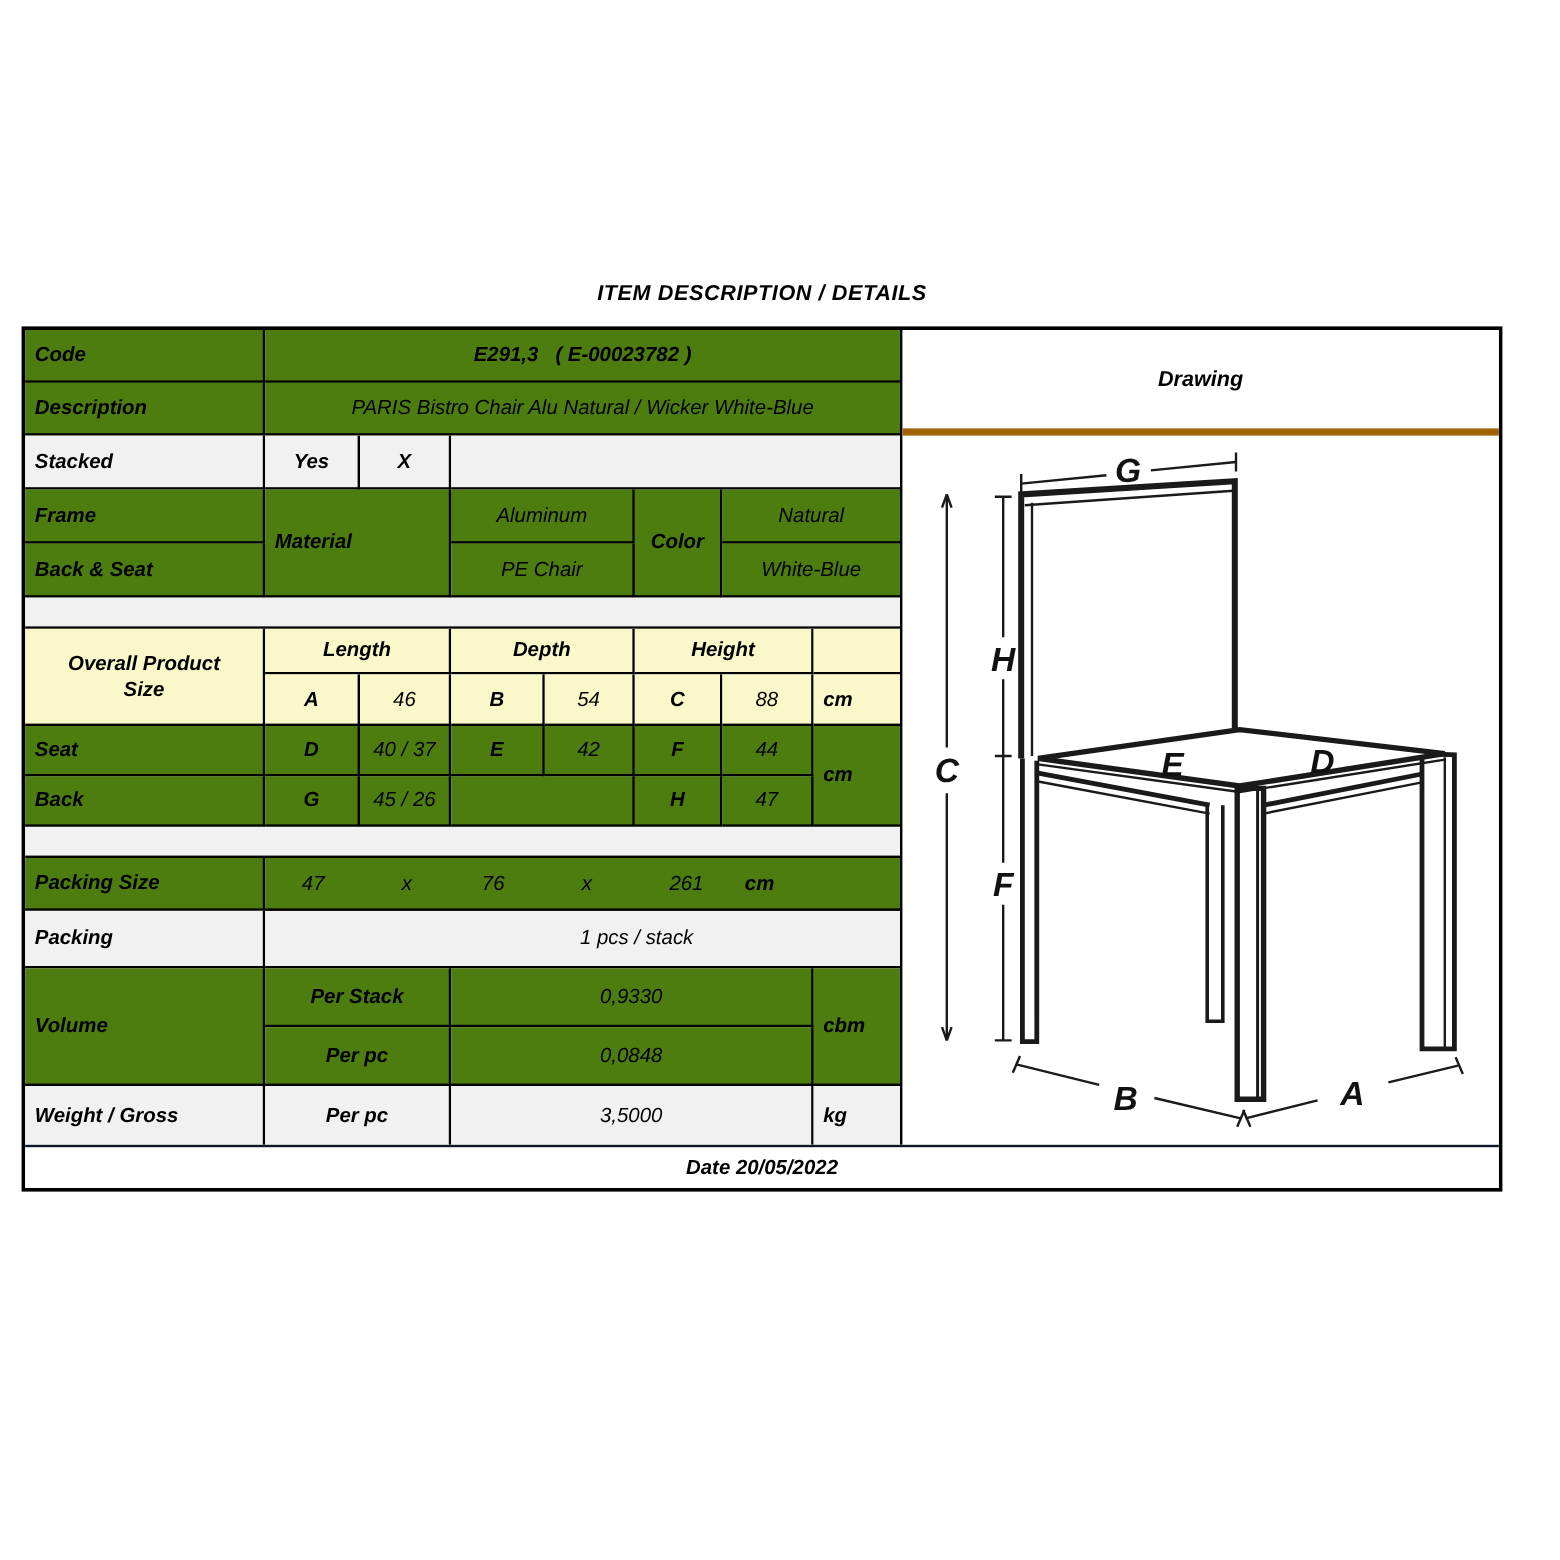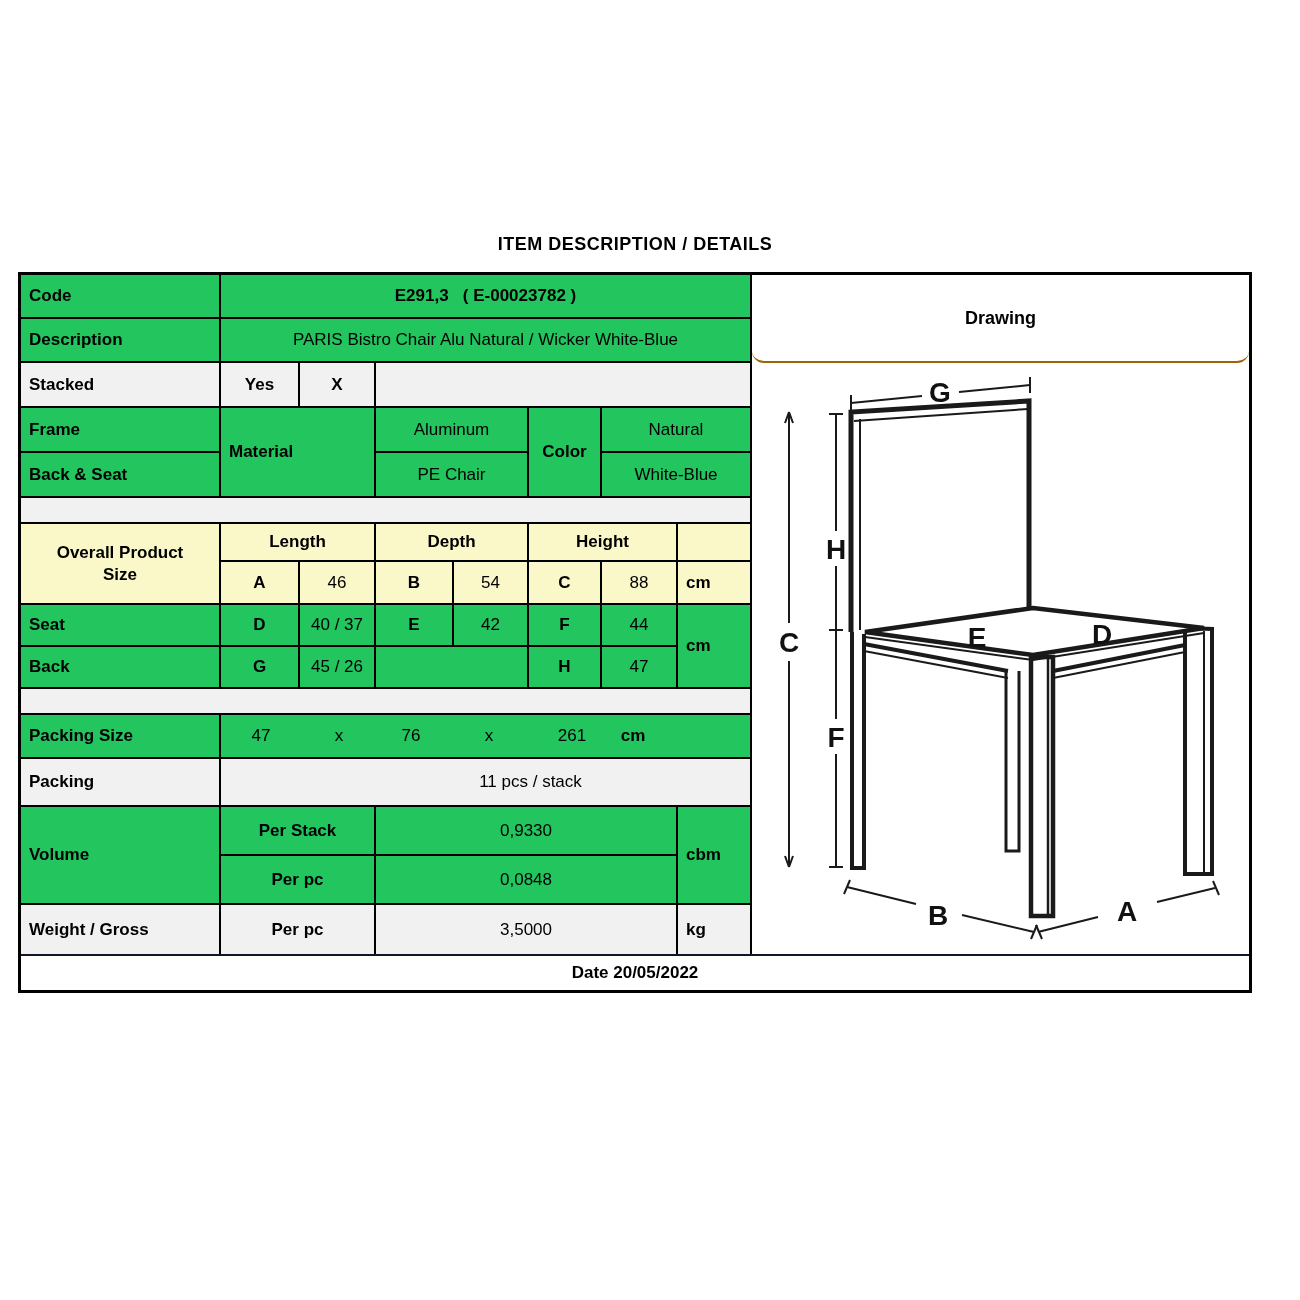--- a/index.html
+++ b/index.html
@@ -2,58 +2,59 @@
 <html><head>
 <meta charset="utf-8">
 <style>
   html,body{margin:0;padding:0;background:#ffffff;}
   .page{
     position:relative;
     width:1300px;height:1300px;
     background:#ffffff;
     font-family:"Liberation Sans", sans-serif;
     color:#000;
+    font-style:italic;
   }
   .title{
     position:absolute;left:18px;top:234px;width:1234px;
     text-align:center;font-size:18px;font-weight:bold;letter-spacing:.5px;
   }
   .sheet{
     position:absolute;left:18px;top:272px;width:1234px;height:721px;
     border:3px solid #000;box-sizing:border-box;
   }
   .left-grid{
     position:absolute;left:0;top:0;
     display:grid;
     grid-template-columns:200px 79px 76px 78px 75px 73px 76px 72px;
     grid-template-rows:44px 44px 45px 45px 45px 26px 38px 43px 42px 42px 26px 44px 48px 49px 49px 49px;
   }
   .cell{
     display:flex;align-items:center;justify-content:center;
     font-size:17px;box-sizing:border-box;overflow:hidden;
-    background:#22c55e;line-height:1.25;
+    background:#4d7c0f;line-height:1.25;
   }
   .br{border-right:2px solid #000;}
   .bb{border-bottom:2px solid #000;}
   .bold{font-weight:bold;}
   .left{justify-content:flex-start;padding-left:8px;}
   .gray{background:#F1F1F1;}
   .yellow{background:#FAF8C8;}
   .pre{white-space:pre;}
   .wrapnarrow{max-width:150px;text-align:center;}
   .ps-val{position:relative;}
   .ps-val span{position:absolute;top:50%;transform:translate(-50%,-50%);}
   .drawing-col{
     position:absolute;left:729px;top:0;width:499px;height:679px;
     border-left:2px solid #000;box-sizing:border-box;background:#fff;
   }
   .drawing-header{
-    height:88px;border-bottom:2px solid #a16207;box-sizing:border-box;
+    height:88px;border-bottom:6px solid #a16207;box-sizing:border-box;
     display:flex;align-items:center;justify-content:center;
-    font-weight:bold;font-size:18px;border-radius:12px;
+    font-weight:bold;font-size:18px;
   }
   .drawing-area{position:relative;width:497px;height:589px;}
   .date-row{
     position:absolute;left:0;top:679px;width:1228px;height:36px;
     border-top:2px solid #0f172a;box-sizing:border-box;
     display:flex;align-items:center;justify-content:center;
     font-weight:bold;font-size:17px;background:#fff;
   }
   svg .dim{stroke:#1a1a1a;stroke-width:2;fill:none;}
   svg .chair{stroke:#1a1a1a;fill:none;}
@@ -129,21 +130,21 @@
       <div class="cell bb ps-val" style="grid-area:12/2/13/9">
         <span style="left:40px">47</span>
         <span style="left:118px">x</span>
         <span style="left:190px">76</span>
         <span style="left:268px">x</span>
         <span style="left:351px">261</span>
         <span style="left:412px" class="bold">cm</span>
       </div>
 
       <div class="cell br bb bold left gray" style="grid-area:13/1/14/2">Packing</div>
-      <div class="cell bb gray" style="grid-area:13/2/14/9;padding-left:90px">11 pcs / stack</div>
+      <div class="cell bb gray" style="grid-area:13/2/14/9;padding-left:90px">1 pcs / stack</div>
 
       <div class="cell br bb bold left" style="grid-area:14/1/16/2">Volume</div>
       <div class="cell br bb bold" style="grid-area:14/2/15/4">Per Stack</div>
       <div class="cell br bb" style="grid-area:14/4/15/8">0,9330</div>
       <div class="cell bb bold left" style="grid-area:14/8/16/9">cbm</div>
       <div class="cell br bb bold" style="grid-area:15/2/16/4">Per pc</div>
       <div class="cell br bb" style="grid-area:15/4/16/8">0,0848</div>
 
       <div class="cell br bold left gray" style="grid-area:16/1/17/2">Weight / Gross</div>
       <div class="cell br bold gray" style="grid-area:16/2/17/4">Per pc</div>

